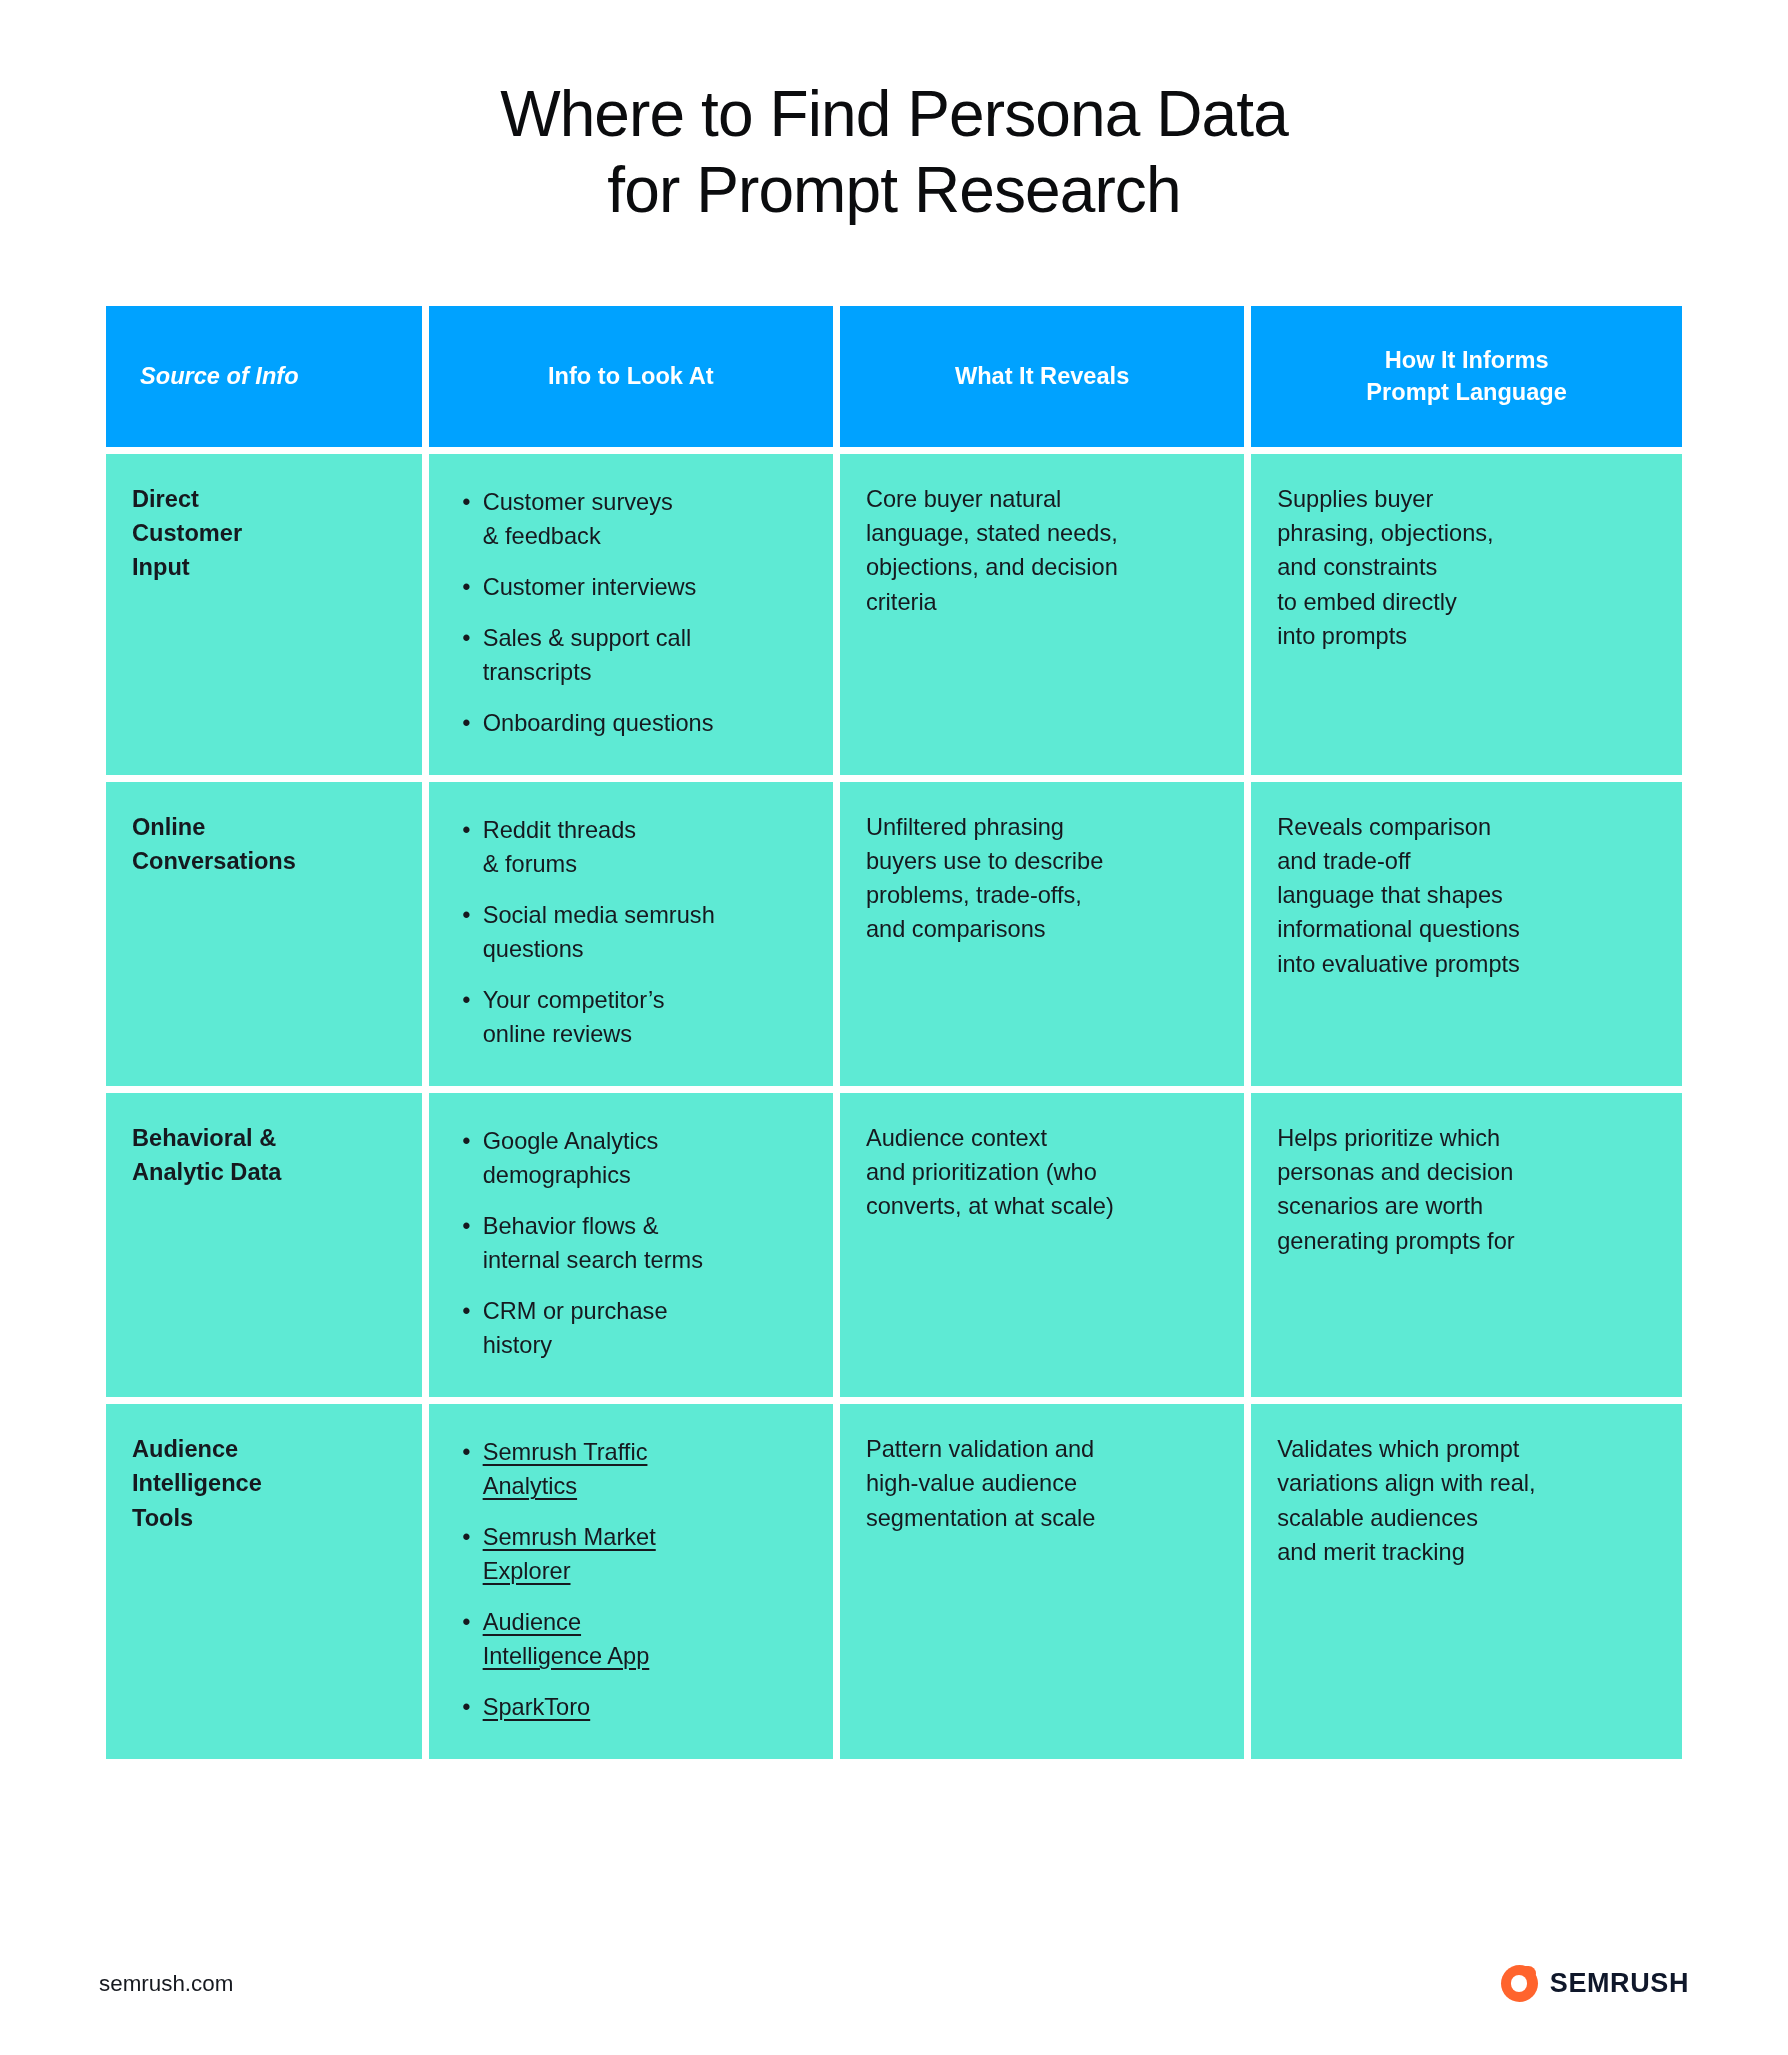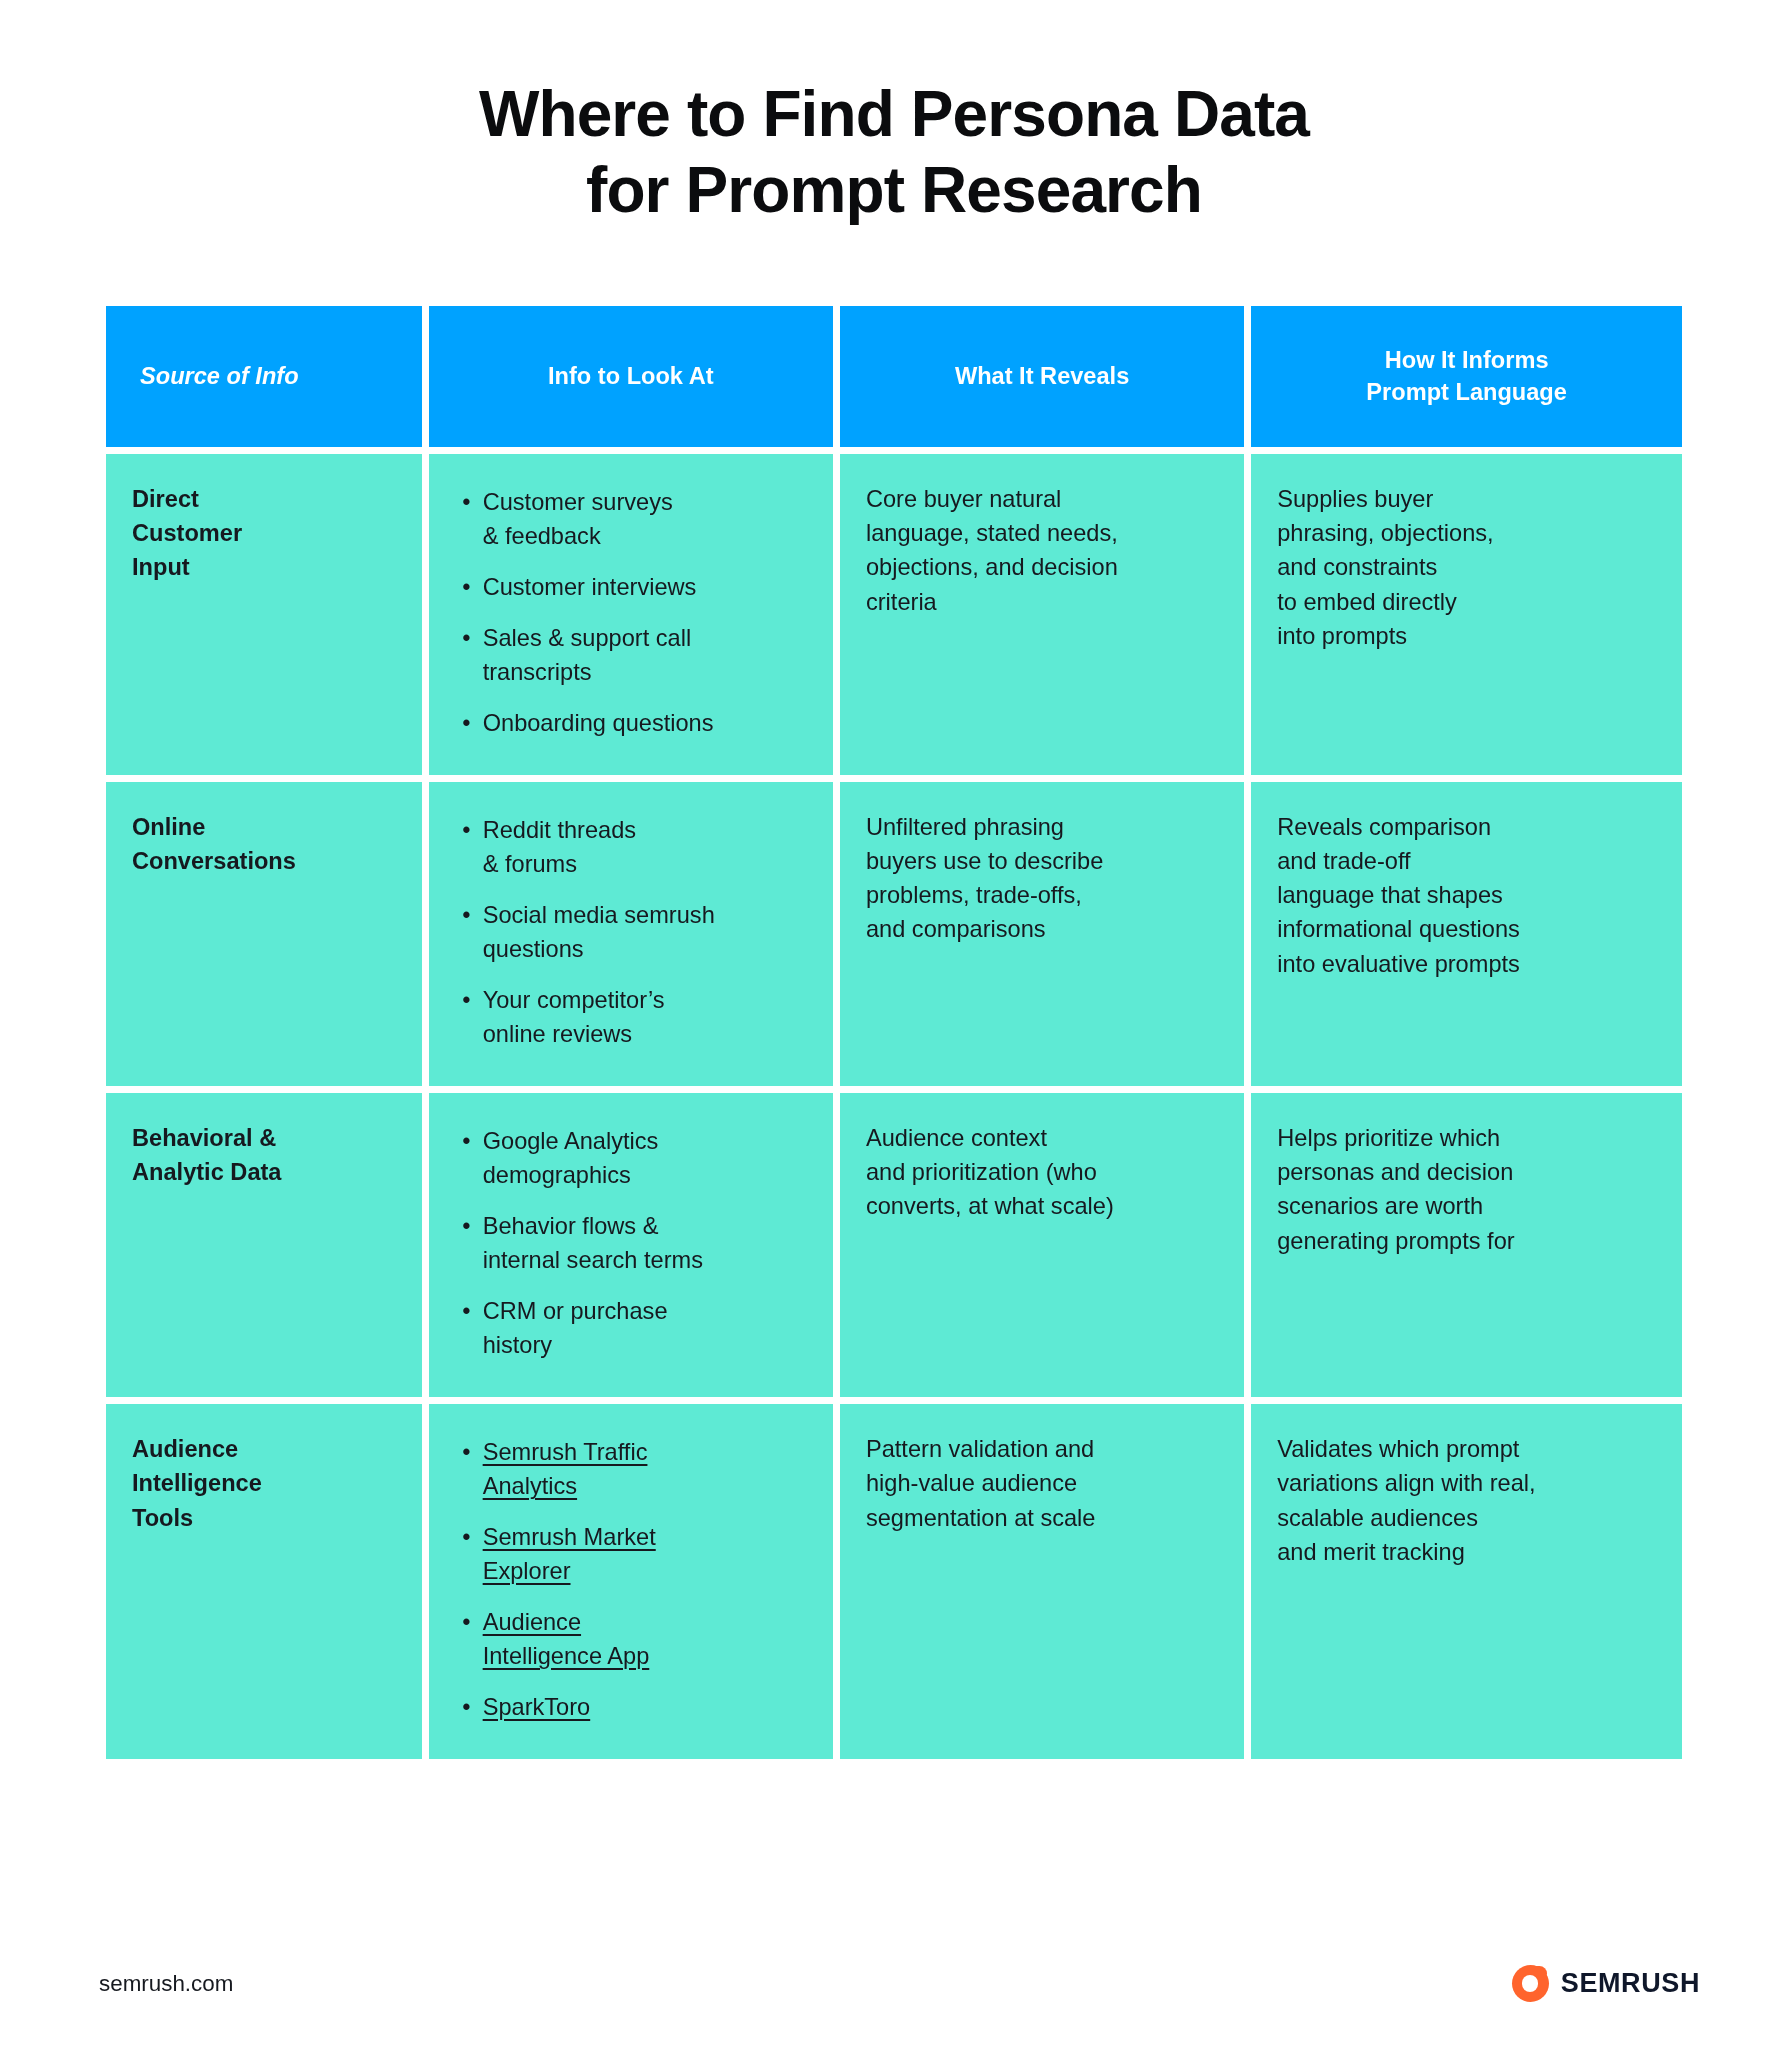--- a/index.html
+++ b/index.html
@@ -19,21 +19,21 @@
     width: 1788px;
     height: 2056px;
     box-sizing: border-box;
     padding: 0 99px;
     position: relative;
   }
   .title {
     text-align: center;
     font-size: 64px;
     line-height: 1.18;
-    font-weight: 700;
+    font-weight: 400;
     letter-spacing: -0.9px;
     color: #0b0c0e;
     padding-top: 77px;
     margin: 0 0 71px 0;
     white-space: pre-line;
   }
   table.matrix {
     width: 100%;
     border-collapse: separate;
     border-spacing: 7px;
@@ -97,21 +97,21 @@
   ul.bullets li.linked span.linktext {
     text-decoration: underline;
     text-underline-offset: 4.1px;
     text-decoration-thickness: 1.8px;
   }
   .plain-text { white-space: pre-line; }
 
   .footer {
     position: absolute;
     left: 99px;
-    right: 88px;
+    right: 99px;
     bottom: 54px;
     display: flex;
     align-items: center;
     justify-content: space-between;
   }
   .footer-url {
     font-size: 22.4px;
     color: #16191f;
   }
   .brand {

